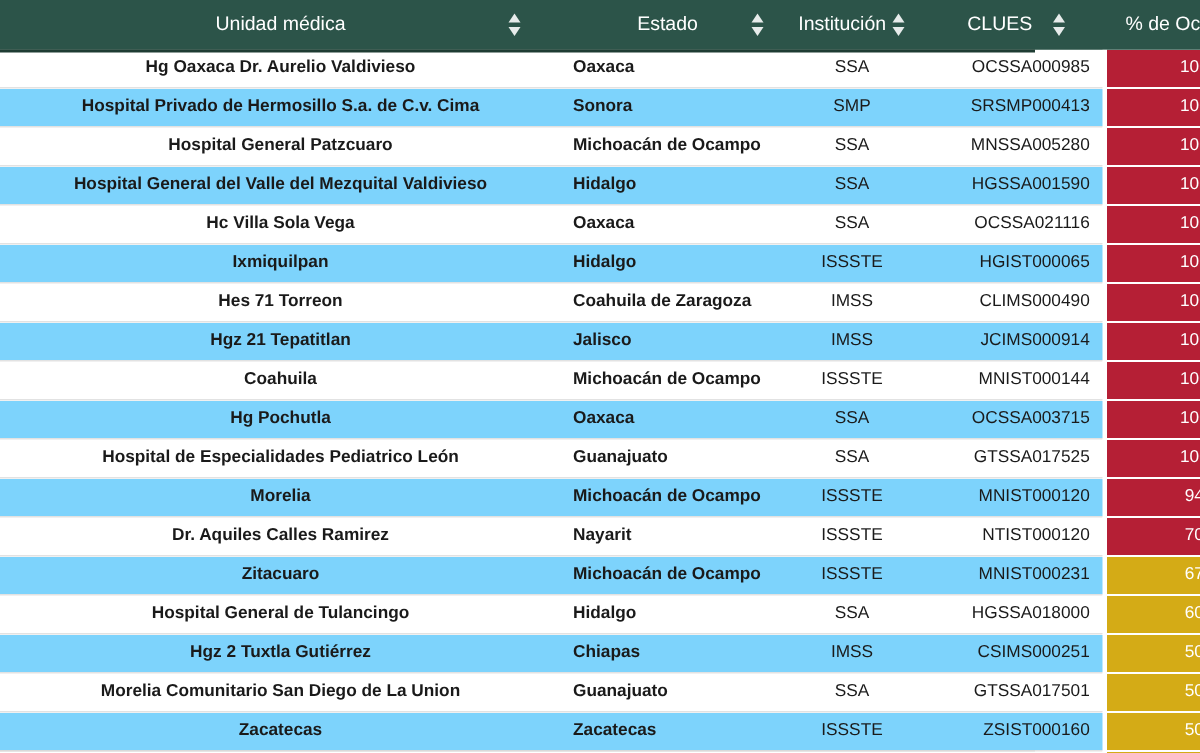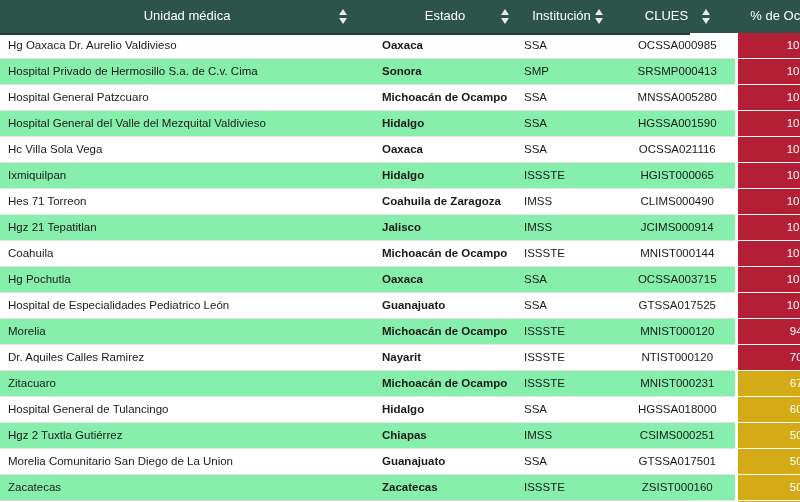--- a/index.html
+++ b/index.html
@@ -95,38 +95,38 @@
     top: 33px;
     width: 690px;
     height: 2px;
     background: #1e3c33;
     z-index: 3;
   }
 
   
   tbody tr { height: 25px; }
   tbody tr.even td { background: #ffffff; }
-  tbody tr.odd  td { background: #86efac; }
+  tbody tr.odd  td { background: #7dd3fc; }
 
   tbody td {
     font-size: 11.5px;
     color: #1a1a1a;
     padding: 0 8px;
     border-bottom: 1px solid #e2e2e2;
     vertical-align: middle;
     overflow: hidden;
     white-space: nowrap;
     text-overflow: ellipsis;
     line-height: 25px;
     height: 25px;
   }
-  td.c-unidad { text-align: left;  padding-left: 8px; }
+  td.c-unidad { text-align: center;  padding-left: 8px; font-weight: bold; }
   td.c-estado { text-align: left; font-weight: bold; }
-  td.c-inst   { text-align: left; }
-  td.c-clues  { text-align: center; }
+  td.c-inst   { text-align: center; }
+  td.c-clues  { text-align: right; }
 
   td.c-ocup {
     text-align: center;
     color: #ffffff;
     font-size: 11.5px;
     border-bottom: 1px solid #ffffff;
     padding: 0;
     border-left: 3px solid #ffffff;
     border-right: 10px solid #ffffff;
   }

